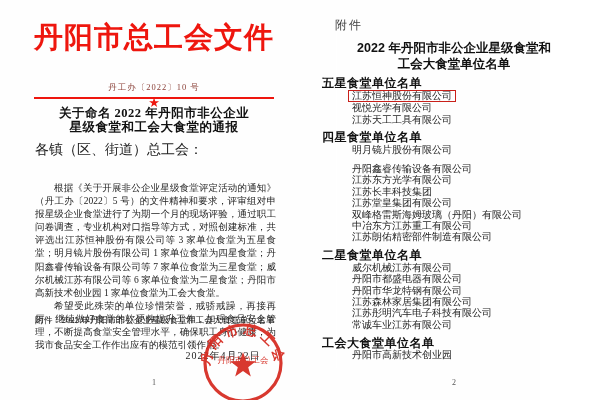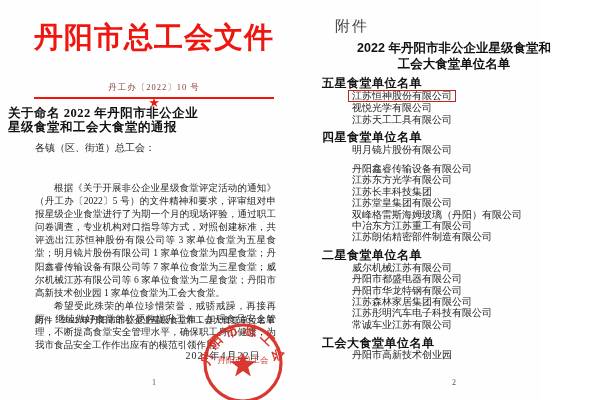--- a/index.html
+++ b/index.html
@@ -16,37 +16,37 @@
     background:linear-gradient(#fff,#fff);} 
 
   
   .red-head{position:absolute;top:18px;left:0;width:100%;text-align:center;
     font-size:29px;font-weight:bold;color:#ee160e;letter-spacing:1px;white-space:nowrap;}
   .doc-no{position:absolute;top:82px;left:0;width:100%;text-align:center;
     font-size:8.5px;color:#8a4038;letter-spacing:1px;}
   .red-rule{position:absolute;top:97px;left:26px;width:240px;height:2px;background:#ee160e;}
   .star-divider{position:absolute;top:96px;left:0;width:100%;text-align:center;
     font-size:13px;color:#ee160e;line-height:13px;}
-  .doc-title{position:absolute;left:0;width:100%;text-align:left;
+  .doc-title{position:absolute;left:0;width:100%;text-align:center;
     font-size:12.5px;font-weight:bold;color:#111;letter-spacing:0.5px;white-space:nowrap;}
   .doc-title.l1{top:105px;}
   .doc-title.l2{top:119px;}
-  .salutation{position:absolute;top:141px;left:27px;font-size:10px;color:#222;font-family:Liberation Serif, serif;}
+  .salutation{position:absolute;top:141px;left:27px;font-size:14px;color:#222;font-family:Liberation Serif, serif;}
   .body-text{position:absolute;top:155px;left:27px;width:241px;
     font-size:9.5px;line-height:13.1px;text-align:justify;color:#222;margin-top:27px;}
   .body-text p{margin:0;text-indent:2em;}
   .attach-line{position:absolute;top:315px;left:27px;width:250px;font-size:8.8px;color:#222;white-space:nowrap;}
   .sign-date{position:absolute;top:349px;left:150px;width:130px;text-align:center;
     font-size:10px;color:#222;letter-spacing:1px;}
   .seal{position:absolute;top:321px;left:193px;width:84px;height:84px;opacity:0.92;}
   .page-num{position:absolute;top:378px;left:0;width:100%;text-align:center;
     font-size:8px;color:#555;}
 
   
-  .attach-label{position:absolute;top:17px;left:25px;font-size:15px;color:#444;letter-spacing:2px;text-align:center;}
+  .attach-label{position:absolute;top:17px;left:25px;font-size:12px;color:#444;letter-spacing:2px;text-align:center;}
   .r-title{position:absolute;left:0;width:100%;text-align:center;
     font-family:"Liberation Sans","DejaVu Sans",sans-serif;
     font-size:12.5px;font-weight:bold;color:#111;white-space:nowrap;}
   .r-title.l1{top:40px;}
   .r-title.l2{top:56px;}
   .sections{position:absolute;top:78px;left:12px;width:264px;}
   .section{margin:0 0 7.5px 0;}
   .sec-head{font-size:12px;font-weight:bold;color:#111;line-height:11.6px;letter-spacing:0.5px;}
   .sec-item{font-size:10px;color:#222;line-height:11.4px;padding-left:30px;white-space:nowrap;}
   .boxed{display:inline-block;border:1.3px solid #c9201a;padding:0 3px;margin-left:-4px;line-height:10.5px;}

